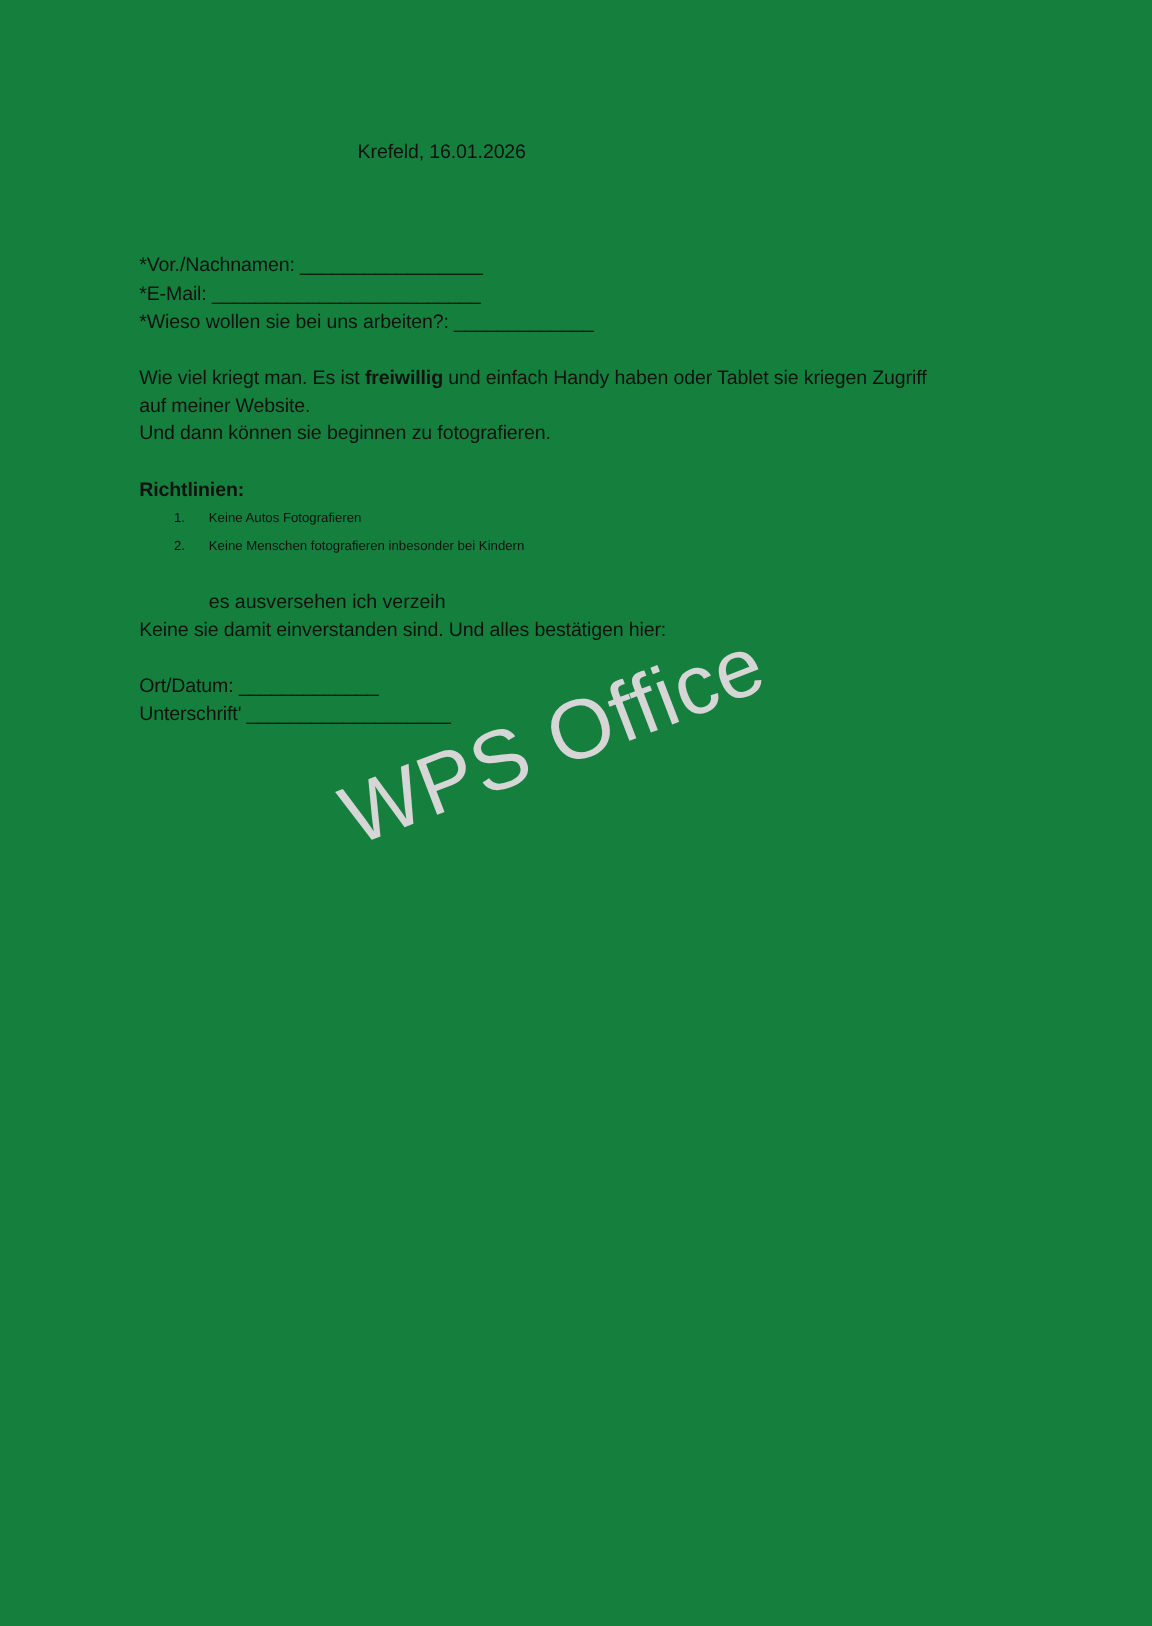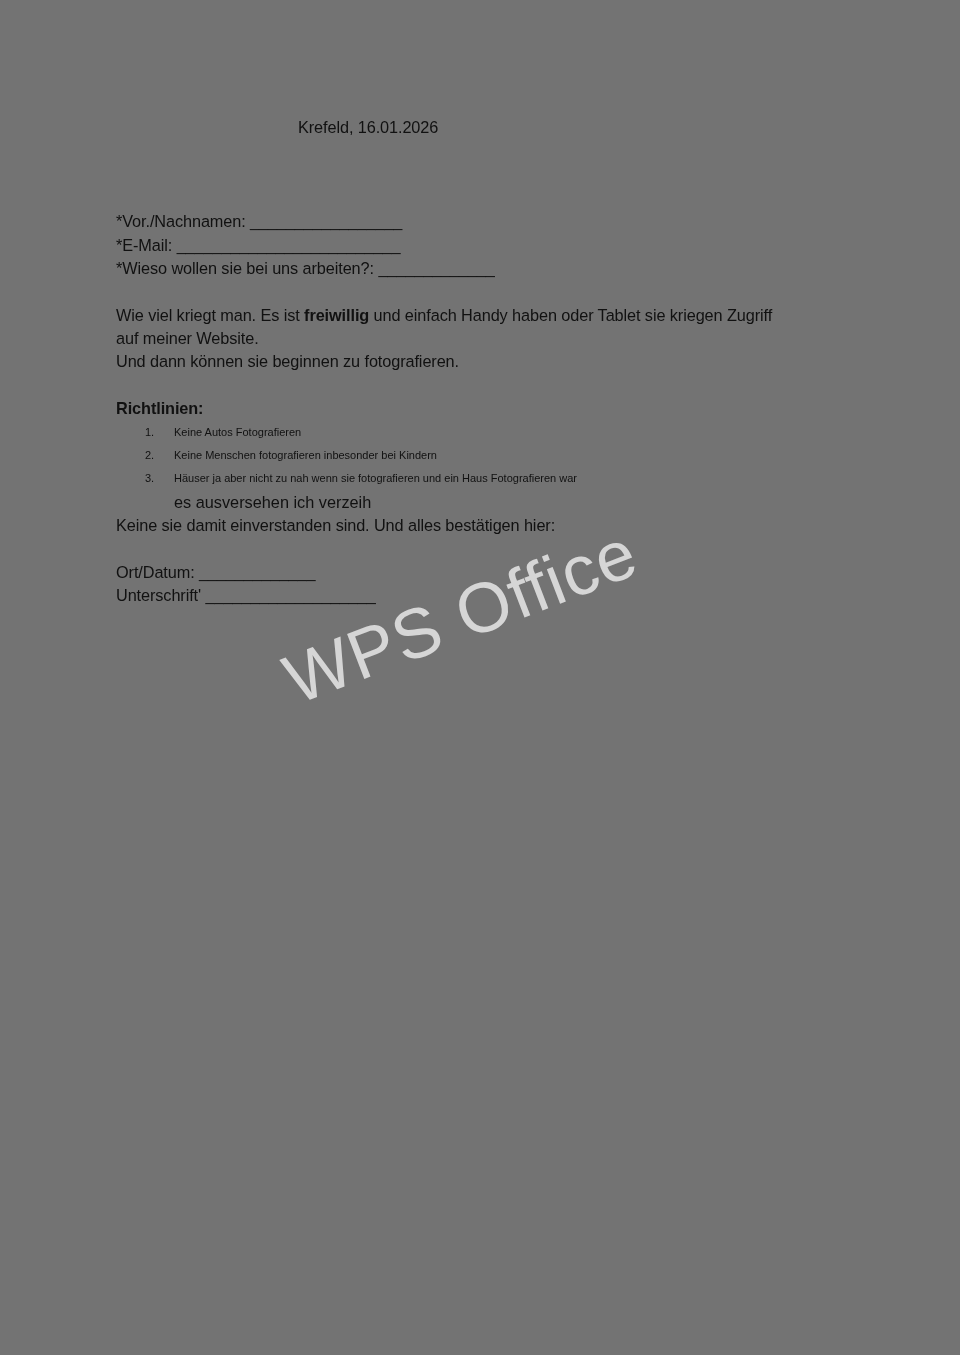--- a/index.html
+++ b/index.html
@@ -15,21 +15,21 @@
       font-family: "Liberation Sans", sans-serif;
       color: #111111;
       font-size: 16px;
     }
     .page {
       position: absolute;
       left: 0;
       top: 0;
       width: 960px;
       height: 1355px;
-      background: #737373;
+      background: #15803d;
     }
     .line {
       position: absolute;
       left: 116px;
       white-space: nowrap;
       line-height: 20px;
       font-size: 16.3px;
       letter-spacing: -0.1px;
     }
     .b { font-weight: bold; }
@@ -93,23 +93,20 @@
   <div class="line" style="top:351px;text-align:center;">Und dann können sie beginnen zu fotografieren.</div>
 
   <div class="line b" style="top:398px;">Richtlinien:</div>
 
   <div class="list-item" style="top:422px;">
     <span class="num">1.</span><span>Keine Autos Fotografieren</span>
   </div>
   <div class="list-item" style="top:445px;">
     <span class="num">2.</span><span>Keine Menschen fotografieren inbesonder bei Kindern</span>
   </div>
-  <div class="list-item" style="top:468px;">
-    <span class="num">3.</span><span>Häuser ja aber nicht zu nah wenn sie fotografieren und ein Haus Fotografieren war</span>
-  </div>
   <div class="list-cont" style="top:492px;">es ausversehen ich verzeih</div>
 
   <div class="line" style="top:515px;">Keine sie damit einverstanden sind. Und alles bestätigen hier:</div>
 
   <div class="line" style="top:562px;">
     <span>Ort/Datum:</span>
     <span>_____________</span>
   </div>
   <div class="line" style="top:585px;">
     <span>Unterschrift'</span>

